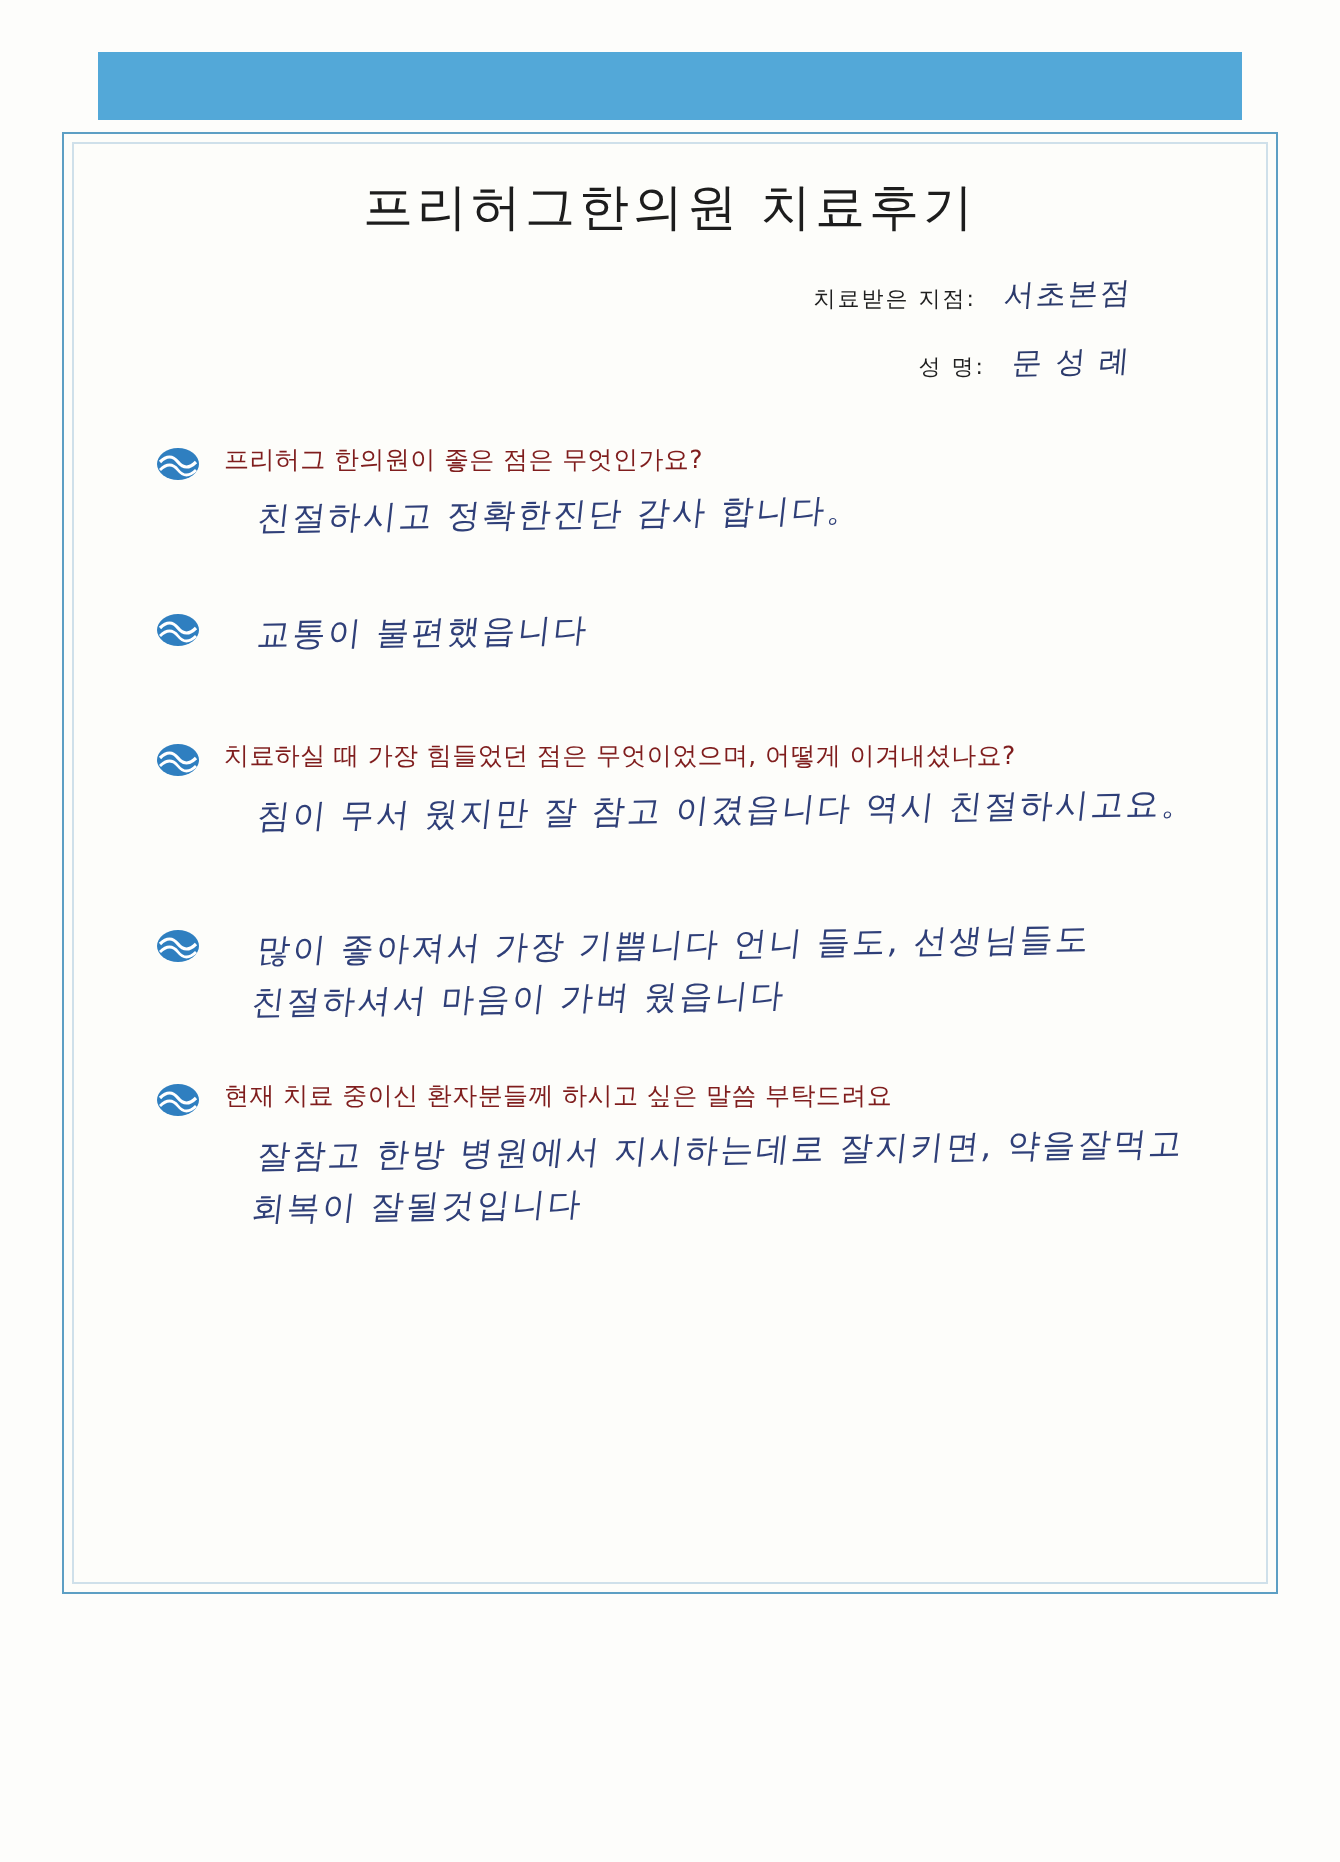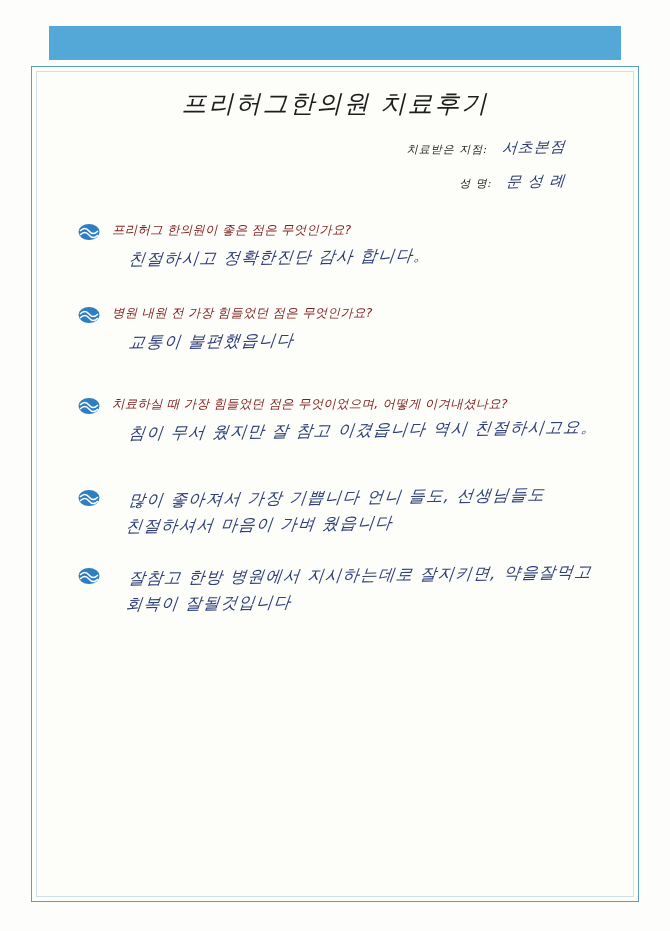--- a/index.html
+++ b/index.html
@@ -30,25 +30,24 @@
     height: 34px;
     background: #53a8d8;
   }
 
   
   .doc-frame {
     position: absolute;
     left: 31px;
     top: 66px;
     width: 608px;
-    height: 836px;
+    height: 731px;
     border: 1px solid #5d9fc4;
     background: #fdfdfa;
     box-sizing: border-box;
-    font-style: italic;
   }
   .doc-frame-inner {
     position: absolute;
     inset: 4px;
     border: 1px solid #cfe0ea;
     box-sizing: border-box;
   }
 
   
   .doc-title {
@@ -175,21 +174,20 @@
       </div>
 
       <div class="qa-block" style="margin-bottom:40px;">
         <span class="bullet-icon">
           <svg width="22" height="18" viewBox="0 0 22 18">
             <ellipse cx="11" cy="9" rx="10.5" ry="8" fill="#2f7fc0"></ellipse>
             <path d="M2 8 Q7 3 11 8 T20 8" stroke="#ffffff" stroke-width="1.6" fill="none"></path>
             <path d="M2 12 Q7 7 11 12 T20 12" stroke="#ffffff" stroke-width="1.4" fill="none"></path>
           </svg>
         </span>
-        <div class="q-text">병원 내원 전 가장 힘들었던 점은 무엇인가요?</div>
         <div class="a-text">교통이 불편했읍니다</div>
       </div>
 
       <div class="qa-block" style="margin-bottom:42px;margin-top:16px;">
         <span class="bullet-icon">
           <svg width="22" height="18" viewBox="0 0 22 18">
             <ellipse cx="11" cy="9" rx="10.5" ry="8" fill="#2f7fc0"></ellipse>
             <path d="M2 8 Q7 3 11 8 T20 8" stroke="#ffffff" stroke-width="1.6" fill="none"></path>
             <path d="M2 12 Q7 7 11 12 T20 12" stroke="#ffffff" stroke-width="1.4" fill="none"></path>
           </svg>
@@ -211,19 +209,20 @@
       </div>
 
       <div class="qa-block">
         <span class="bullet-icon">
           <svg width="22" height="18" viewBox="0 0 22 18">
             <ellipse cx="11" cy="9" rx="10.5" ry="8" fill="#2f7fc0"></ellipse>
             <path d="M2 8 Q7 3 11 8 T20 8" stroke="#ffffff" stroke-width="1.6" fill="none"></path>
             <path d="M2 12 Q7 7 11 12 T20 12" stroke="#ffffff" stroke-width="1.4" fill="none"></path>
           </svg>
         </span>
+        <div class="q-text">현재 치료 중이신 환자분들께 하시고 싶은 말씀 부탁드려요</div>
         <div class="a-text">잘참고  한방 병원에서  지시하는데로 잘지키면, 약을잘먹고
 회복이  잘될것입니다</div>
       </div>
 
     </div>
   </div>
 </div>
 
 </body></html>

